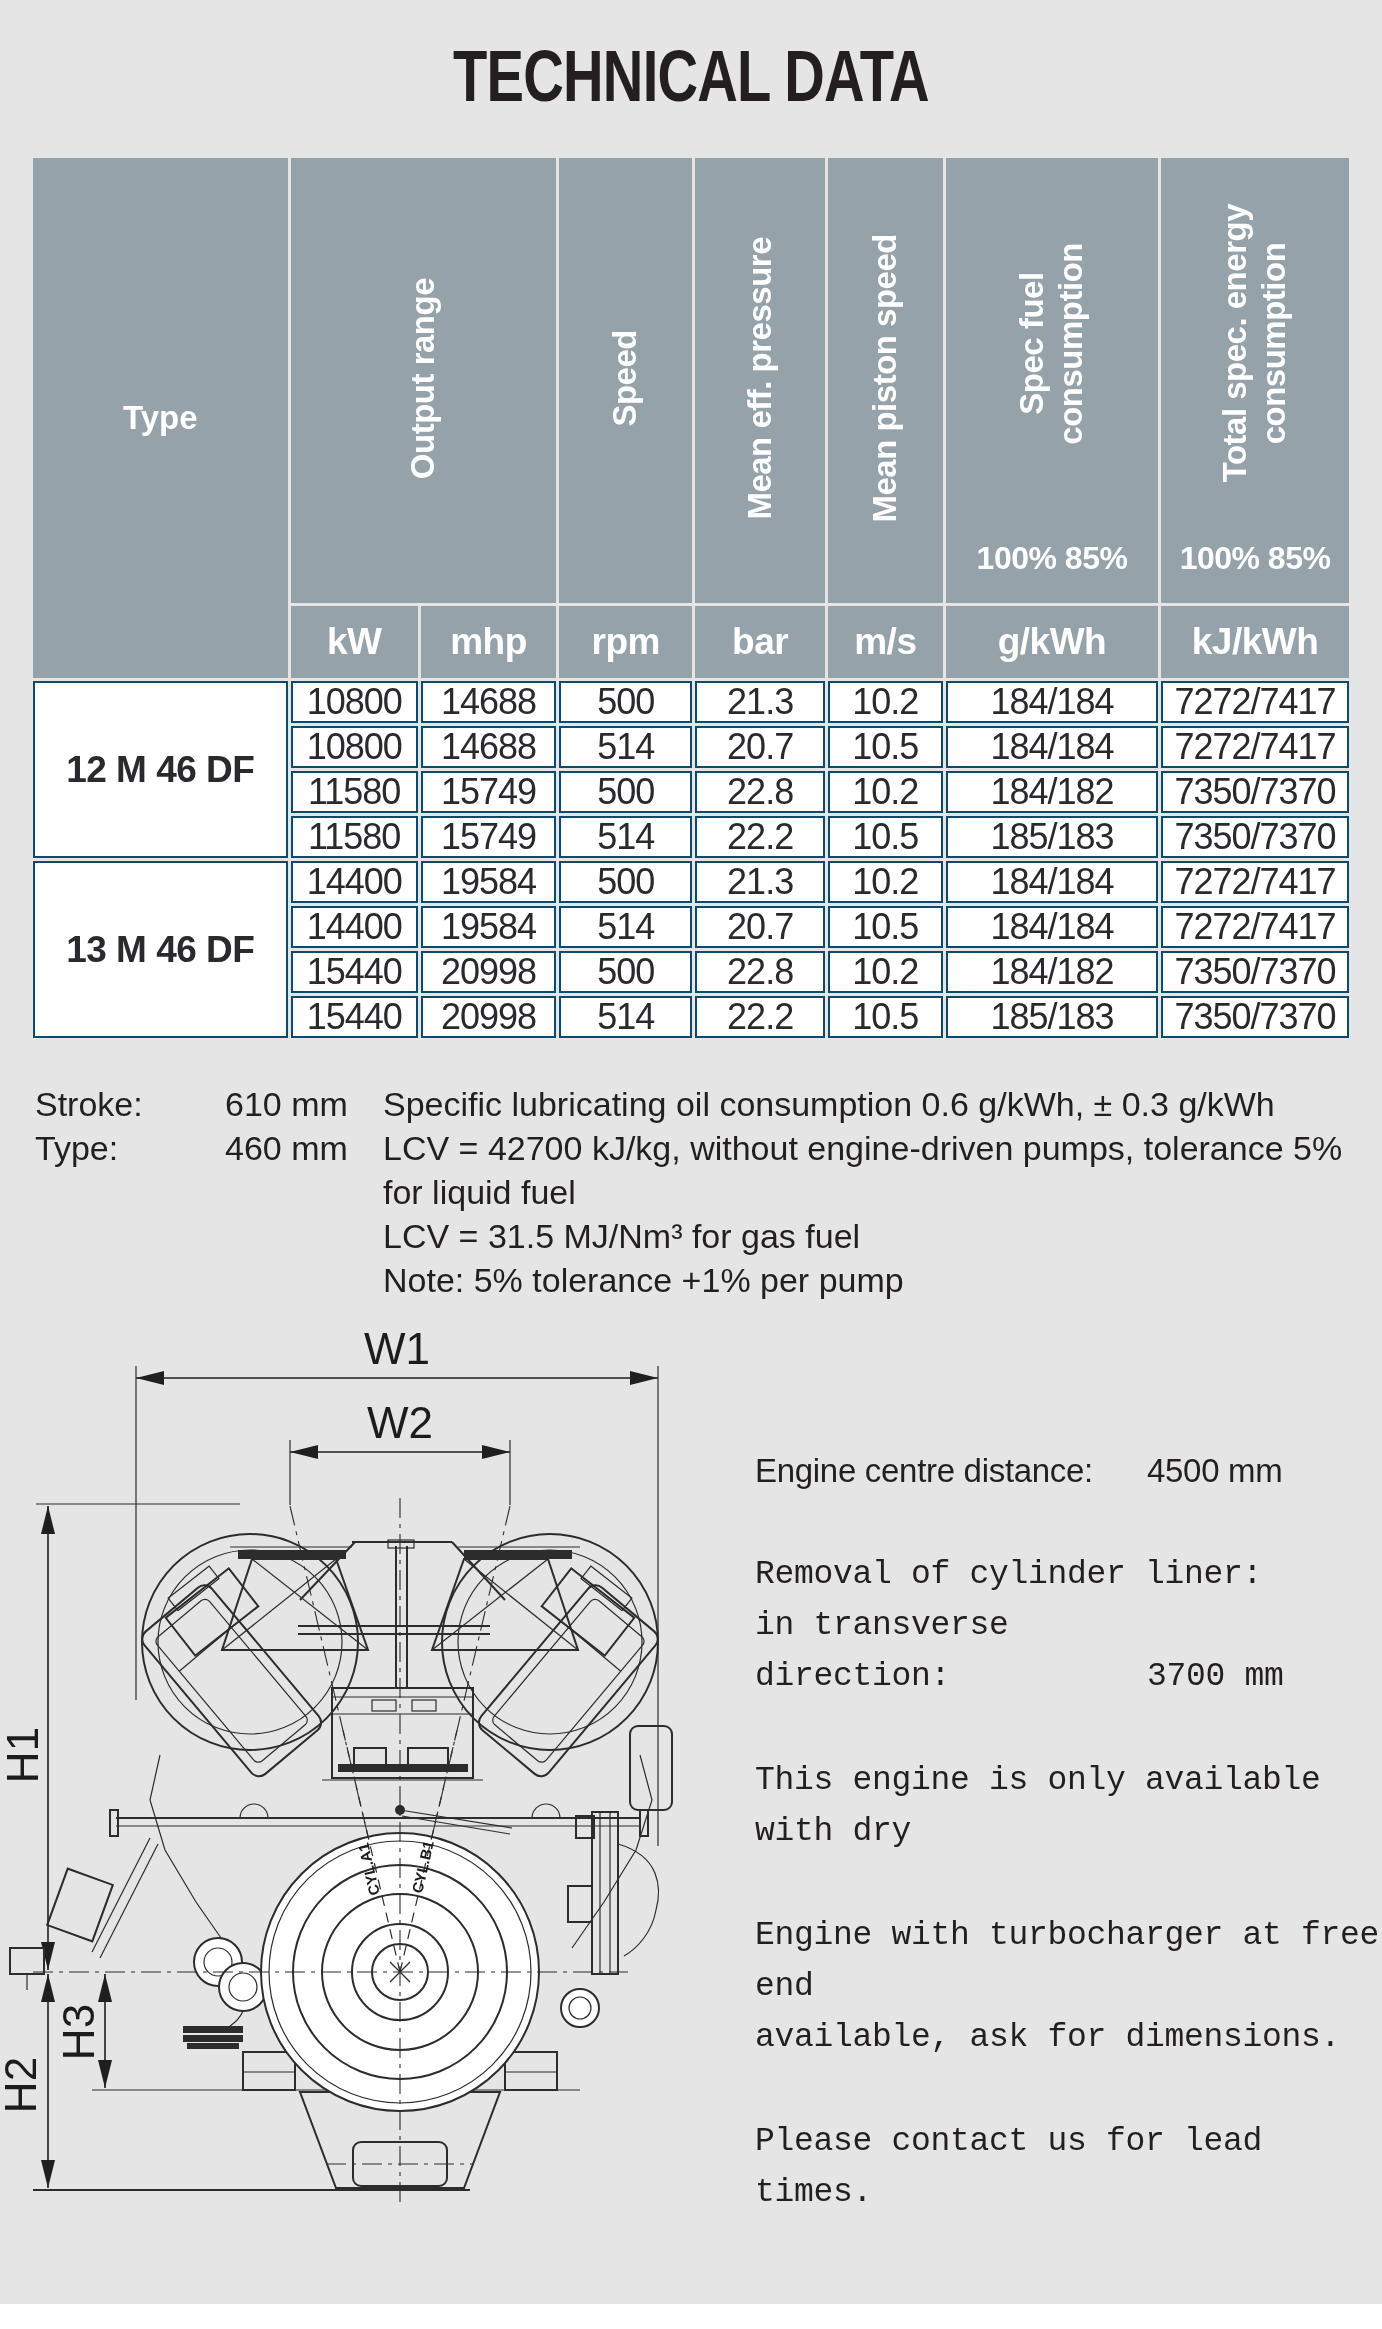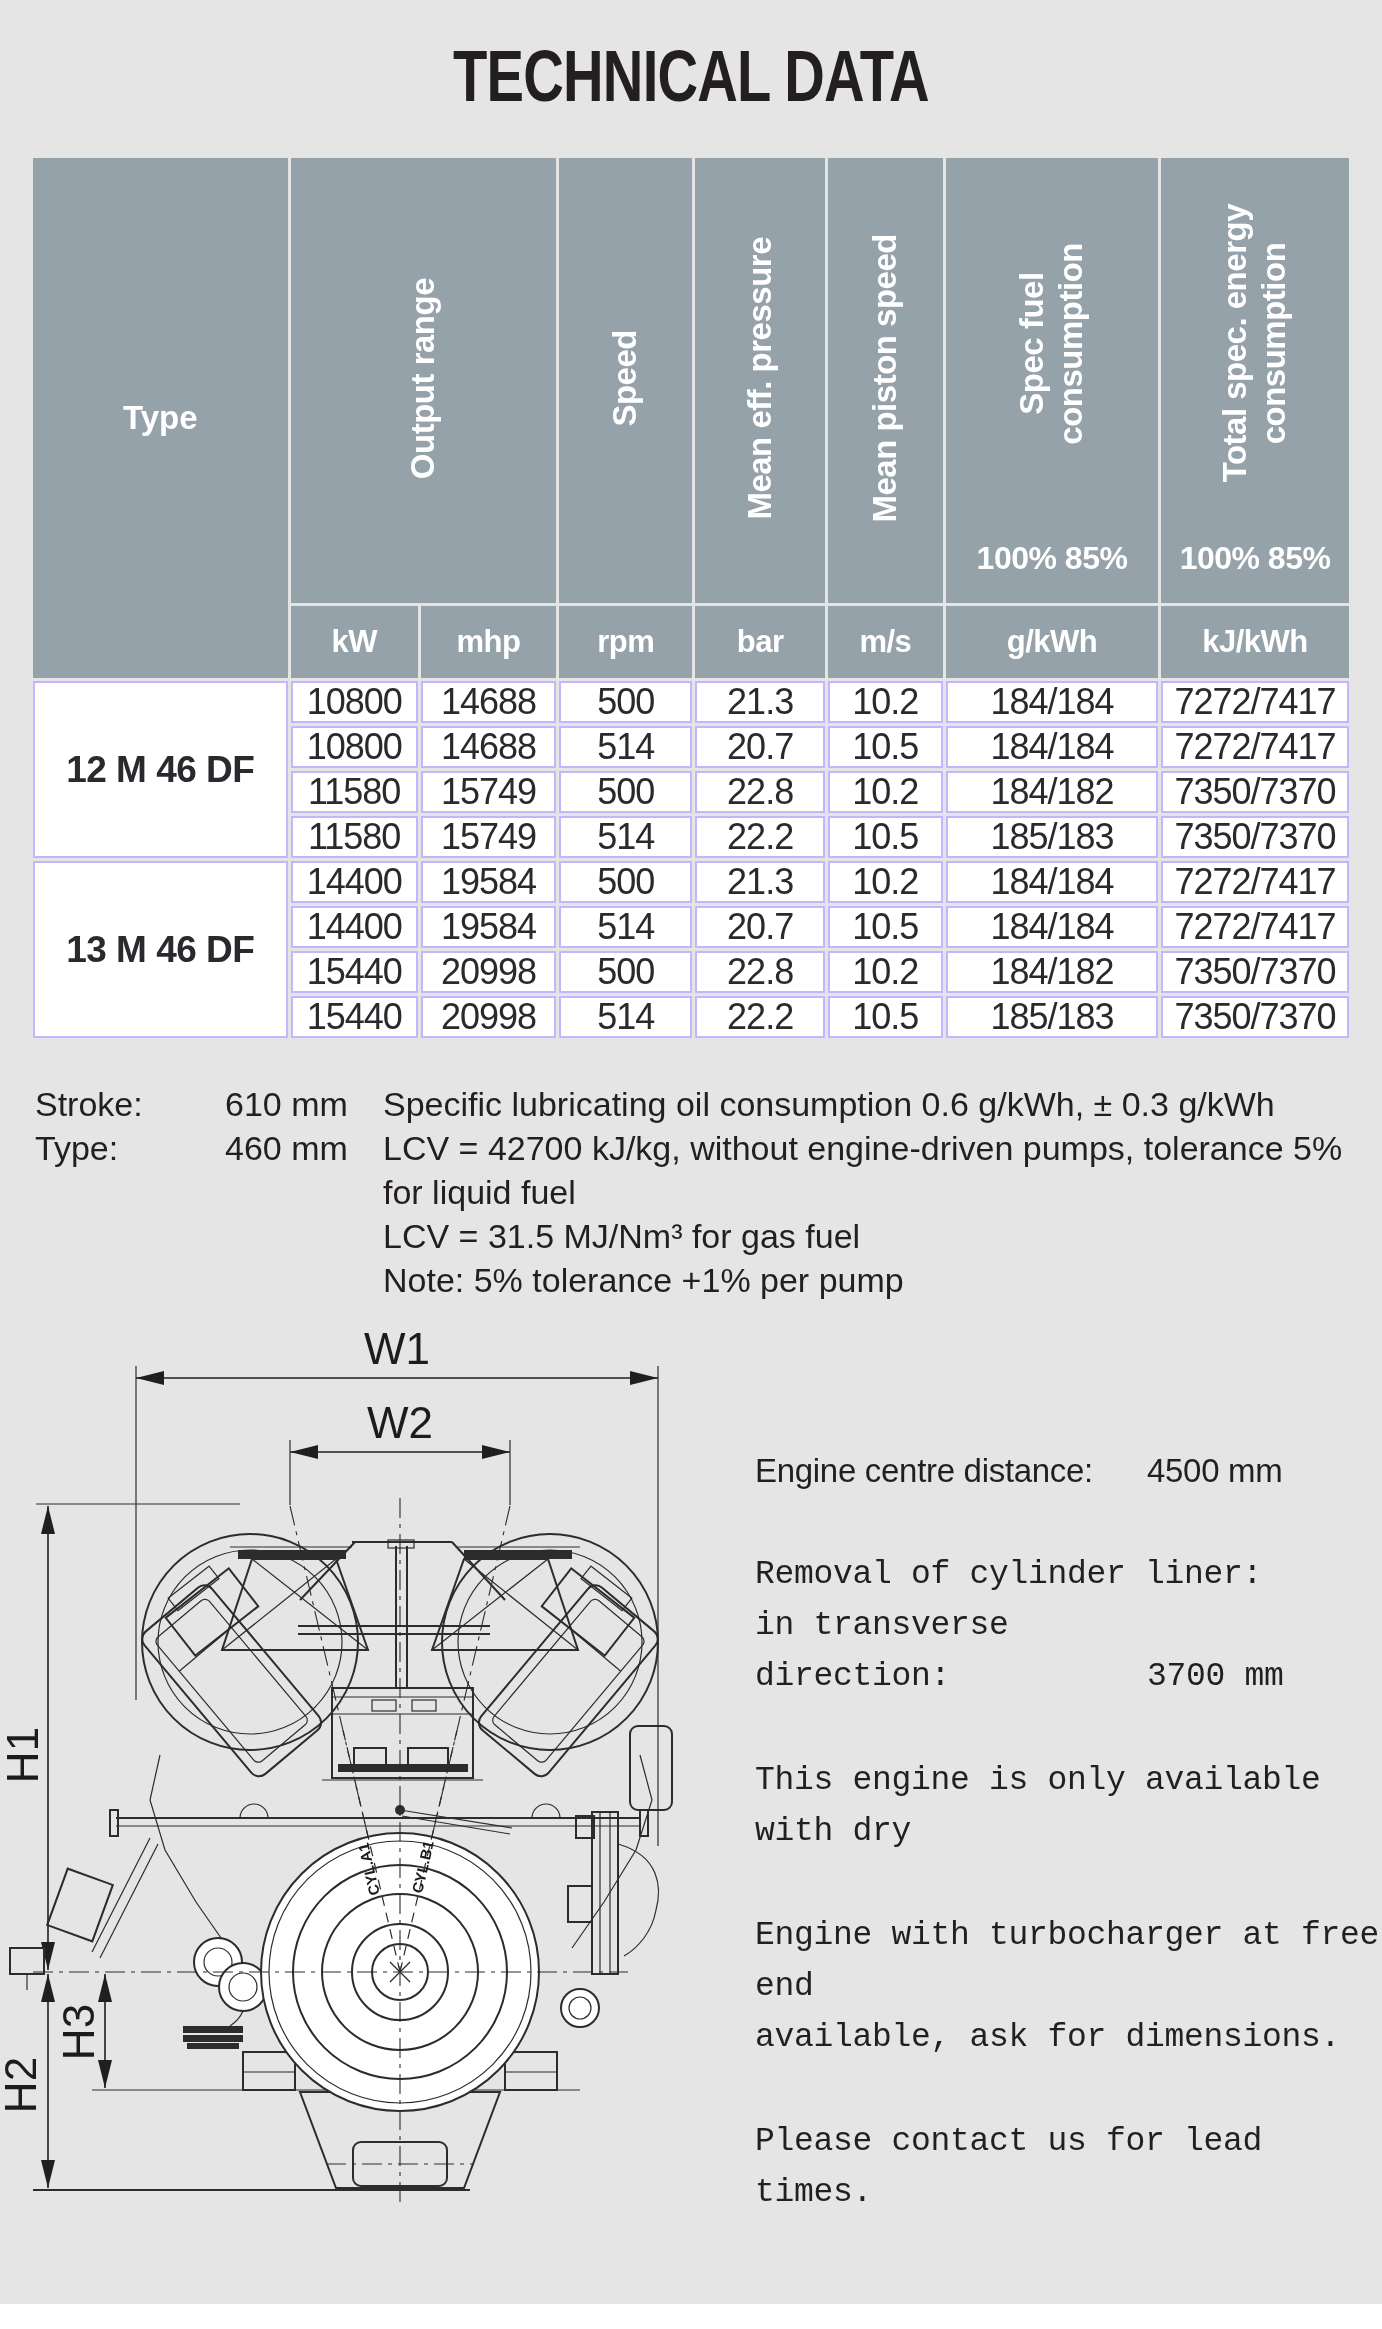--- a/index.html
+++ b/index.html
@@ -9,22 +9,22 @@
   
   .page-title{position:absolute;top:40px;left:0;width:1382px;text-align:center;
     font-size:72px;font-weight:700;letter-spacing:-1px;line-height:1;}
   .page-title span{display:inline-block;transform:scaleX(.78);transform-origin:center;}
 
   
   .table-wrap{position:absolute;left:30px;top:155px;width:1322px;}
   table{border-collapse:separate;border-spacing:3px;table-layout:fixed;width:1322px;}
   th{background:#95a2a9;color:#fff;font-weight:700;padding:0;vertical-align:middle;text-align:center;}
   .hrow1 th{height:445px;}
-  .hrow2 th{height:72px;font-size:31px;letter-spacing:-.5px;}
-  td{border:2px solid #c4b5fd;background:#fff;height:42px;box-sizing:border-box;
+  .hrow2 th{height:72px;font-size:37px;letter-spacing:-.5px;}
+  td{border:2px solid #0c4a6e;background:#fff;height:42px;box-sizing:border-box;
      text-align:center;vertical-align:middle;font-size:36px;line-height:36px;letter-spacing:-1px;color:#2a2a2e;padding:0;}
   td.type-cell{font-weight:700;font-size:37px;letter-spacing:-.5px;}
   .rot{writing-mode:vertical-rl;transform:rotate(180deg);display:inline-block;
        font-size:33px;line-height:1.18;letter-spacing:-.5px;white-space:nowrap;}
   .rot span{display:block;}
   th.has-sub{position:relative;}
   th.has-sub .rot{margin-bottom:70px;}
   th.has-sub .sub{position:absolute;bottom:26px;left:0;width:100%;text-align:center;
        font-size:32px;font-weight:700;letter-spacing:-.5px;}
 

